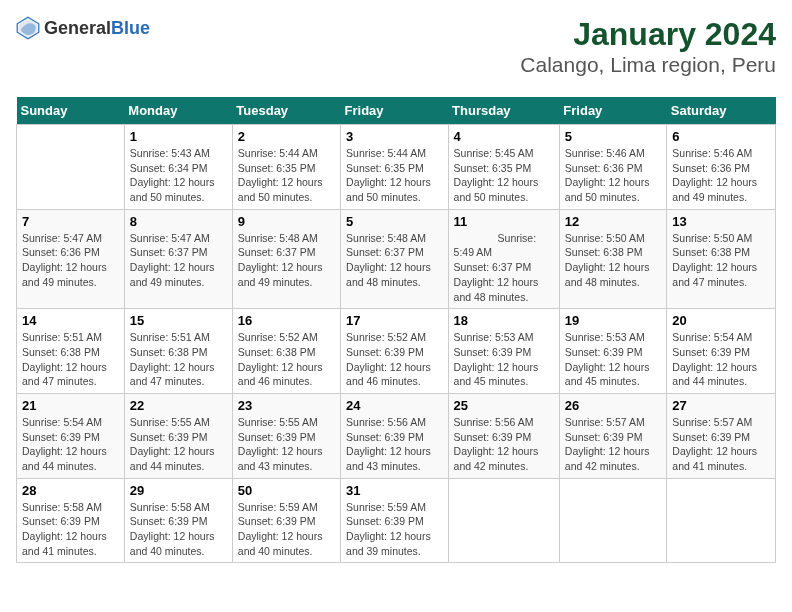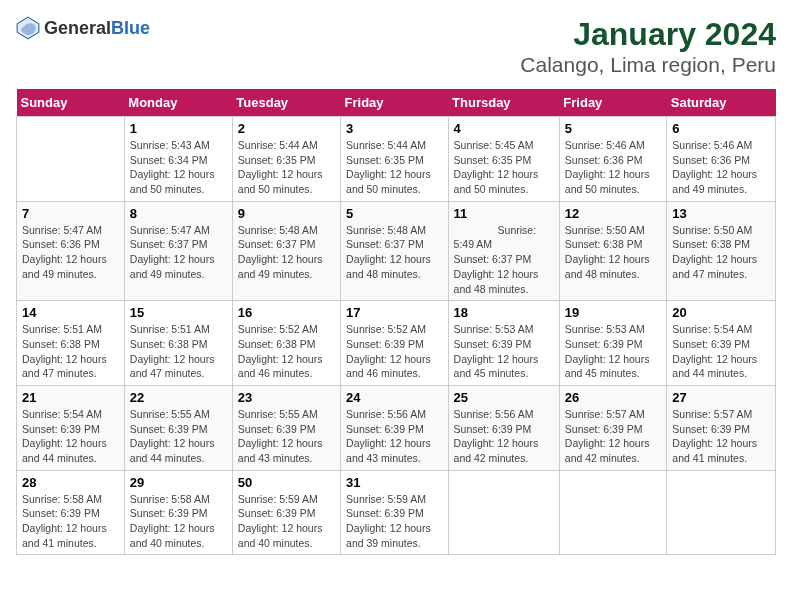--- a/index.html
+++ b/index.html
@@ -7,21 +7,21 @@
       font-family: Arial, sans-serif;
       background: #fff;
       width: 792px;
       min-height: 612px;
       padding: 16px;
     }
     .header-area {
       display: flex;
       justify-content: space-between;
       align-items: flex-start;
-      margin-bottom: 12px;
+      margin-bottom: 20px;
     }
     .logo {
       display: flex;
       align-items: center;
       gap: 4px;
     }
     .logo-icon {
       width: 24px;
       height: 24px;
     }
@@ -36,21 +36,21 @@
     .subtitle {
       font-size: 21px;
       color: #555;
     }
     table {
       width: 100%;
       border-collapse: collapse;
       font-size: 11px;
     }
     thead tr th {
-      background-color: #be185d;
+      background-color: #0f766e;
       color: #fff;
       padding: 6px 4px;
       text-align: left;
       font-size: 13px;
       font-weight: bold;
     }
     tbody tr td {
       border: 1px solid #ccc;
       padding: 4px 5px;
       vertical-align: top;

